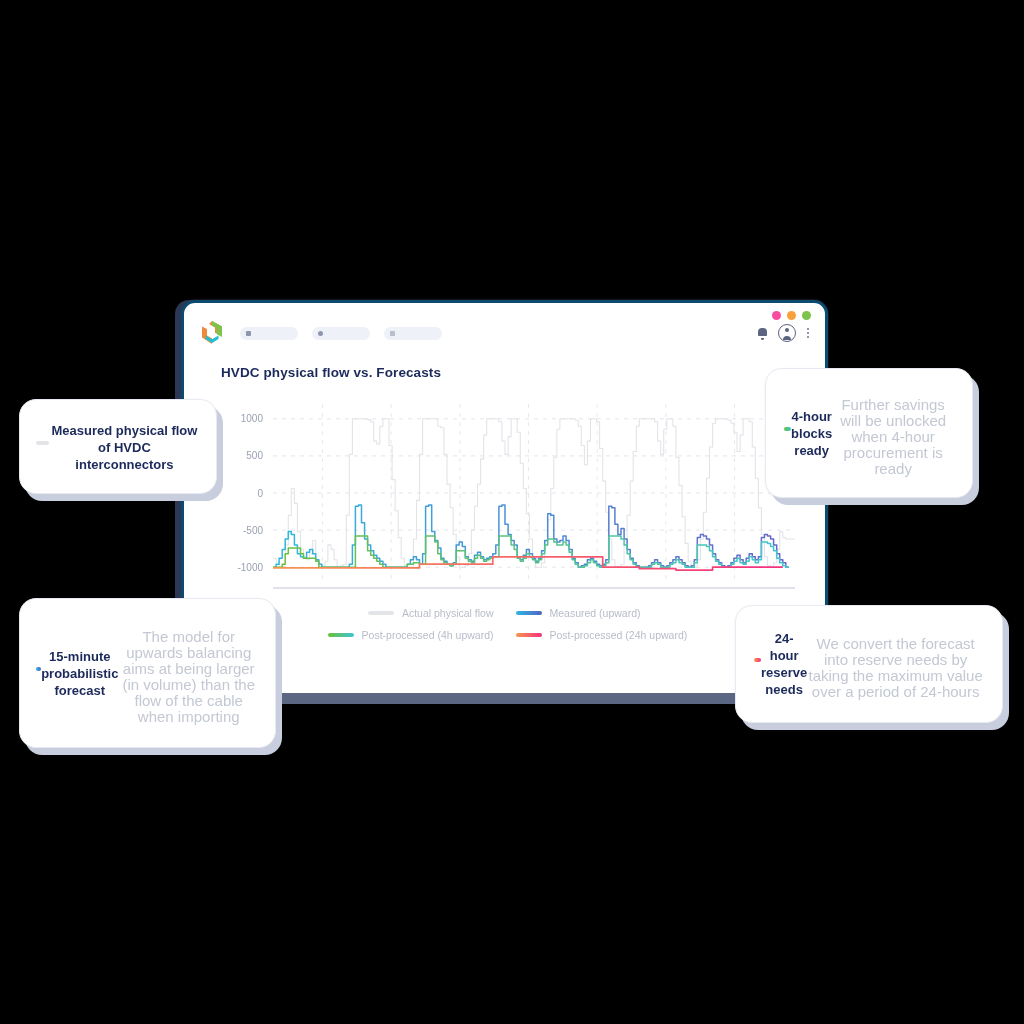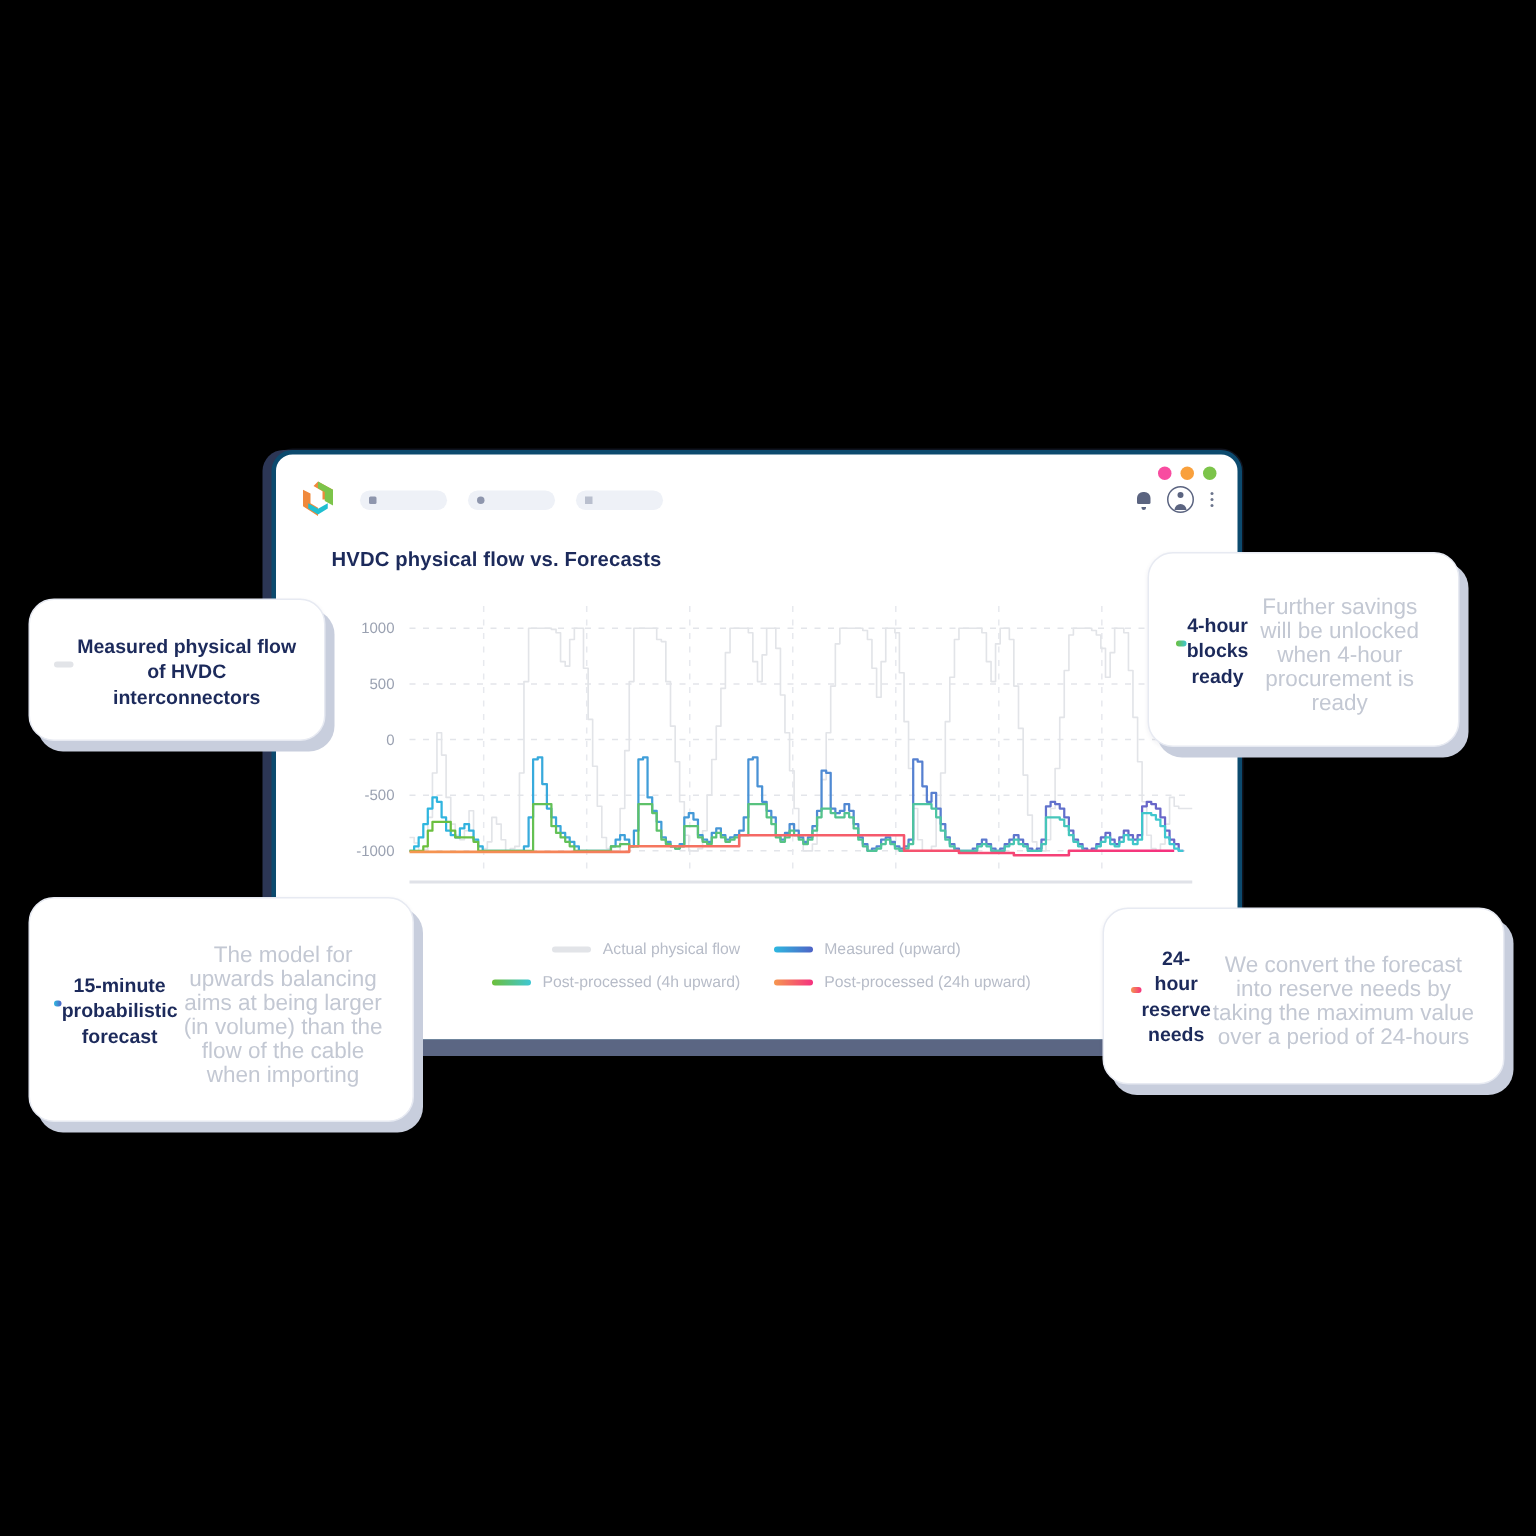--- a/index.html
+++ b/index.html
@@ -78,21 +78,21 @@
     position:absolute;left:90px;right:30px;top:276px;height:32px;
   }
   .xlab{
     position:absolute;font-size:9.5px;color:#9aa1b1;transform:translateX(-50%);
     text-align:center;line-height:13px;white-space:nowrap;
   }
   .xlab .yr{display:block;color:#9aa1b1;}
 
   
   .legend{
-    position:absolute;left:0;right:0;top:324px;
+    position:absolute;left:0;right:0;top:304px;
     display:flex;flex-wrap:wrap;justify-content:center;
     column-gap:22px;row-gap:10px;padding:0 150px;box-sizing:border-box;align-items:flex-end;
   }
   .lg-item{display:flex;align-items:center;gap:8px;width:calc(50% - 14px);}
   .lg-item.r{justify-content:flex-start;}
   .lg-item.l{justify-content:flex-end;}
   .lg-sw{width:26px;height:4px;border-radius:2px;flex:0 0 auto;}
   .lg-tx{font-size:10.5px;color:#b7bcc8;white-space:nowrap;}
 
   

